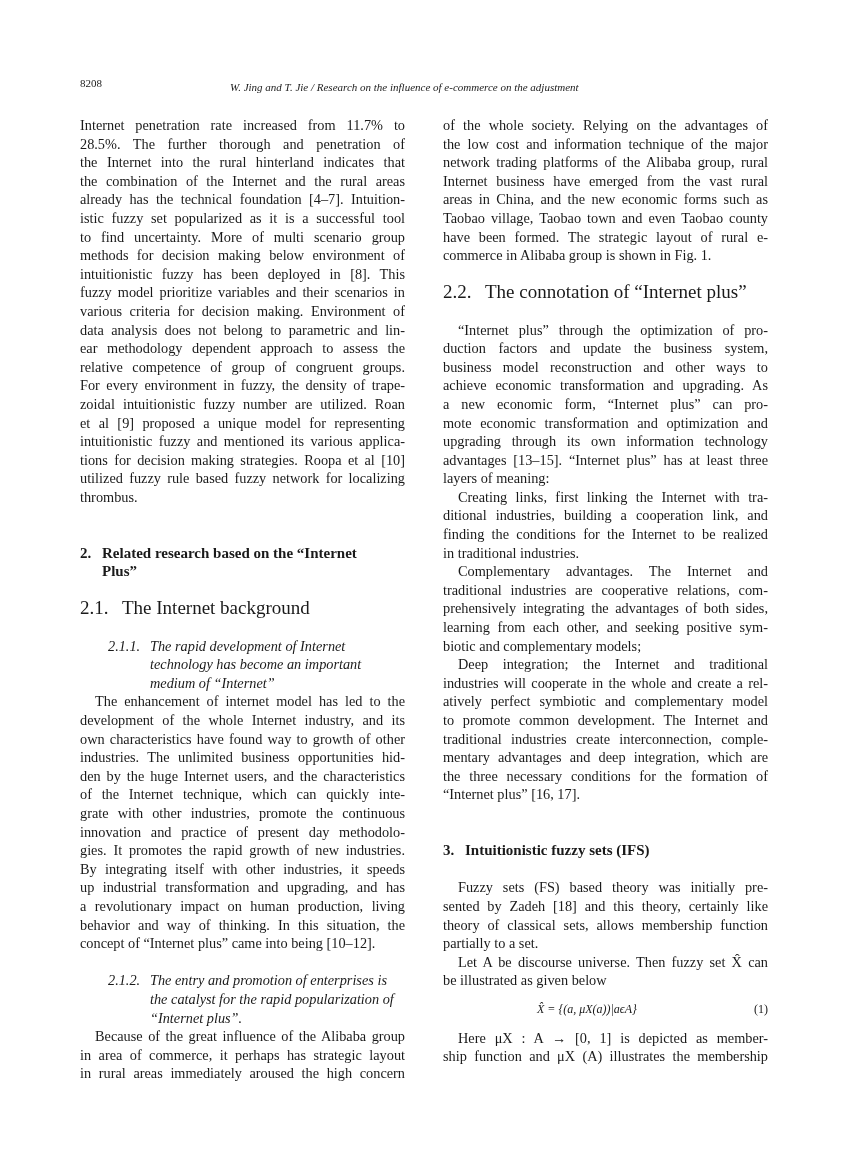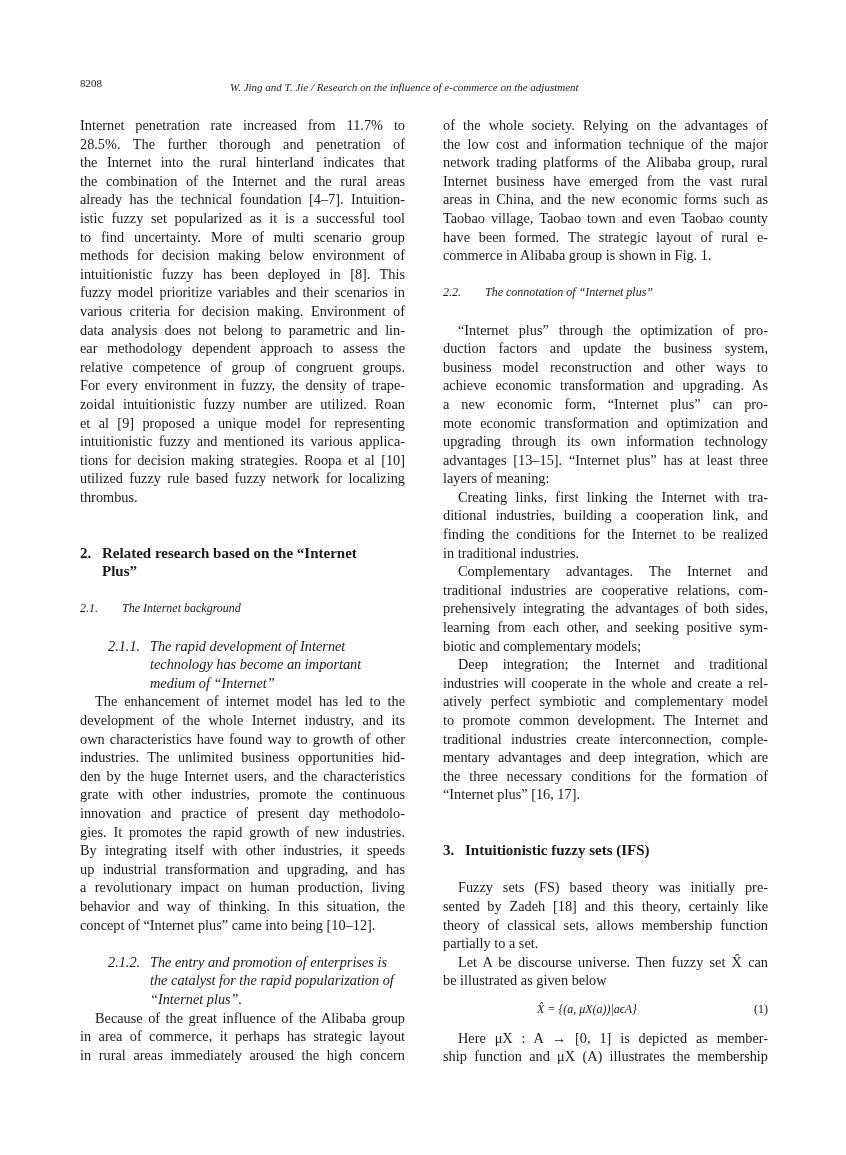--- a/index.html
+++ b/index.html
@@ -13,21 +13,21 @@
   .col-right { left: 443px; }
   .line { font-size: 14.3px; line-height: 18.6px; height: 18.6px; white-space: nowrap;
           text-align: justify; text-align-last: justify; overflow: hidden; }
   .line.last { text-align-last: left; }
   .line.indent { text-indent: 15px; }
   .gap { height: 18.6px; }
   .gap-half { height: 10px; }
   .h-sec { font-weight: bold; font-size: 15px; line-height: 18.6px; }
   .h-sec .num { display: inline-block; width: 22px; }
   .h-sec .cont { padding-left: 22px; }
-  .h-sub { font-style: italic; font-size: 12px; line-height: 18.6px; }
+  .h-sub { font-size: 19px; line-height: 18.6px; }
   .h-sub .num { display: inline-block; width: 42px; }
   .h-subsub { font-style: italic; font-size: 14.3px; line-height: 18.6px; margin-left: 28px; }
   .h-subsub .num { display: inline-block; width: 42px; }
   .h-subsub .cont { padding-left: 42px; }
   .eq { font-size: 12px; line-height: 18.6px; height: 18.6px; position: relative; font-style: normal; text-decoration: underline; }
   .eq .body { position: absolute; left: 94px; }
   .eq .tag { position: absolute; right: 0; }
   .it { font-style: italic; }
 </style>
 </head>
@@ -84,20 +84,21 @@
     <div class="cont">technology has become an important</div>
     <div class="cont">medium of “Internet”</div>
   </div>
 
   <div id="lp2">
       <div class="line indent">The enhancement of internet model has led to the</div>
       <div class="line">development of the whole Internet industry, and its</div>
       <div class="line">own characteristics have found way to growth of other</div>
       <div class="line">industries. The unlimited business opportunities hid-</div>
       <div class="line">den by the huge Internet users, and the characteristics</div>
+      <div class="line">of the Internet technique, which can quickly inte-</div>
       <div class="line">grate with other industries, promote the continuous</div>
       <div class="line">innovation and practice of present day methodolo-</div>
       <div class="line">gies. It promotes the rapid growth of new industries.</div>
       <div class="line">By integrating itself with other industries, it speeds</div>
       <div class="line">up industrial transformation and upgrading, and has</div>
       <div class="line">a revolutionary impact on human production, living</div>
       <div class="line">behavior and way of thinking. In this situation, the</div>
       <div class="line last">concept of “Internet plus” came into being [10–12].</div>
     </div>
 

